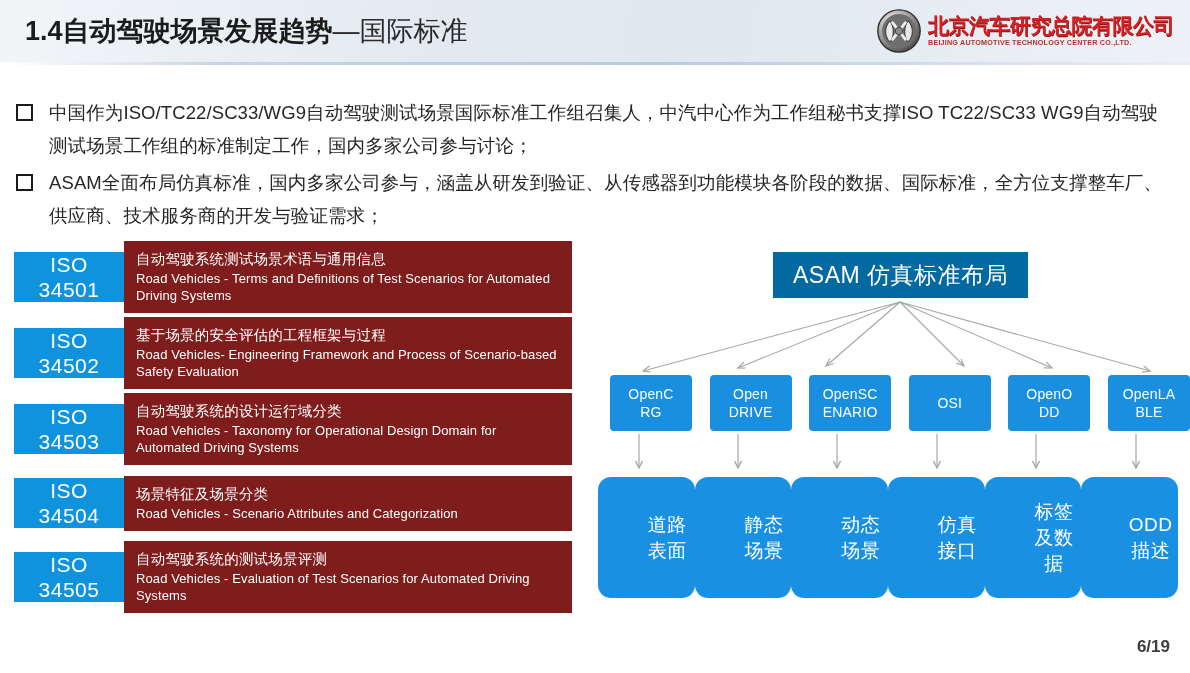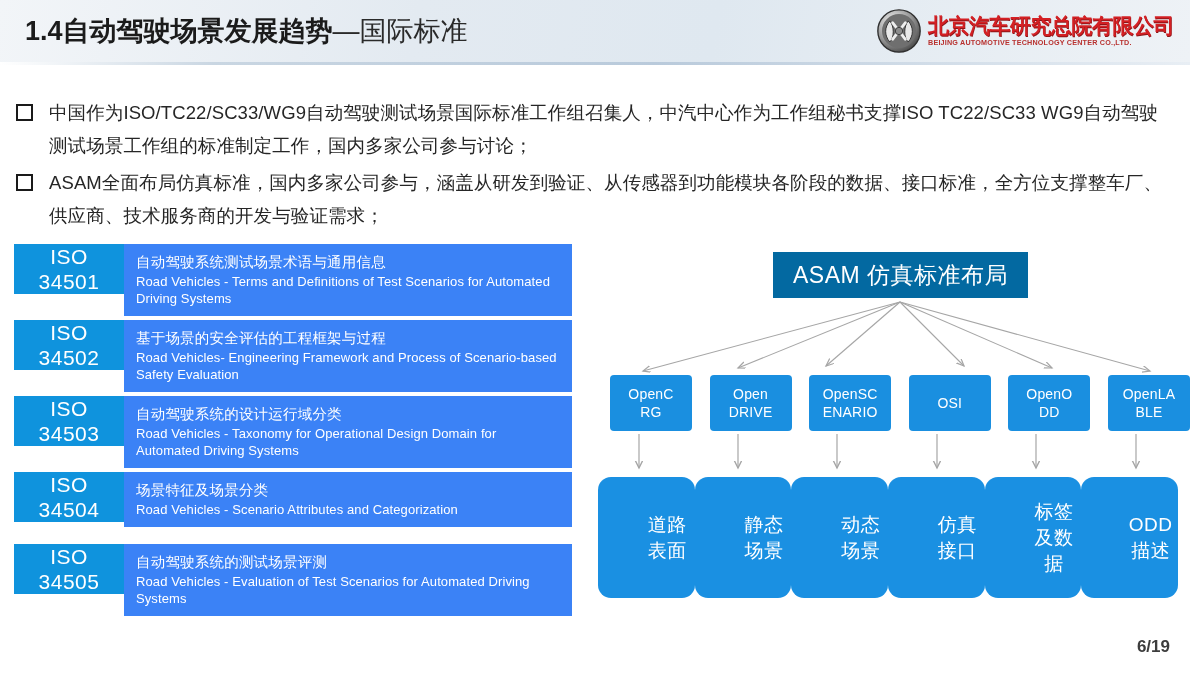--- a/index.html
+++ b/index.html
@@ -111,39 +111,39 @@
 
   
   .iso-list {
     position: absolute;
     left: 14px;
     top: 244px;
     width: 558px;
   }
   .iso-row {
     display: flex;
-    align-items: flex-start;
+    align-items: center;
     margin-bottom: 10px;
   }
   .iso-tag {
     flex: 0 0 auto;
     width: 110px;
     background: #0F93DD;
     color: #ffffff;
     display: flex;
     flex-direction: column;
     align-items: center;
     justify-content: center;
     font-size: 21px;
     line-height: 25px;
     letter-spacing: 0.5px;
   }
   .iso-desc {
     flex: 1 1 auto;
-    background: #3b82f6;
+    background: #7f1d1d;
     color: #ffffff;
     padding: 8px 10px 9px 12px;
     box-sizing: border-box;
   }
   .iso-cn {
     font-size: 14.5px;
     line-height: 20px;
     margin-bottom: 1px;
     letter-spacing: 0.2px;
   }
@@ -277,21 +277,21 @@
   </div>
 </div>
 
 <div class="bullets">
   <div class="bullet-row">
     <span class="bullet-marker"></span>
     <span class="bullet-text">中国作为ISO/TC22/SC33/WG9自动驾驶测试场景国际标准工作组召集人，中汽中心作为工作组秘书支撑ISO TC22/SC33 WG9自动驾驶测试场景工作组的标准制定工作，国内多家公司参与讨论；</span>
   </div>
   <div class="bullet-row">
     <span class="bullet-marker"></span>
-    <span class="bullet-text">ASAM全面布局仿真标准，国内多家公司参与，涵盖从研发到验证、从传感器到功能模块各阶段的数据、接口标准，全方位支撑整车厂、供应商、技术服务商的开发与验证需求；</span>
+    <span class="bullet-text">ASAM全面布局仿真标准，国内多家公司参与，涵盖从研发到验证、从传感器到功能模块各阶段的数据、国际标准，全方位支撑整车厂、供应商、技术服务商的开发与验证需求；</span>
   </div>
 </div>
 
 <div class="iso-list">
 
   <div class="iso-row h-tall">
     <div class="iso-tag">
       <span>ISO</span>
       <span>34501</span>
     </div>

